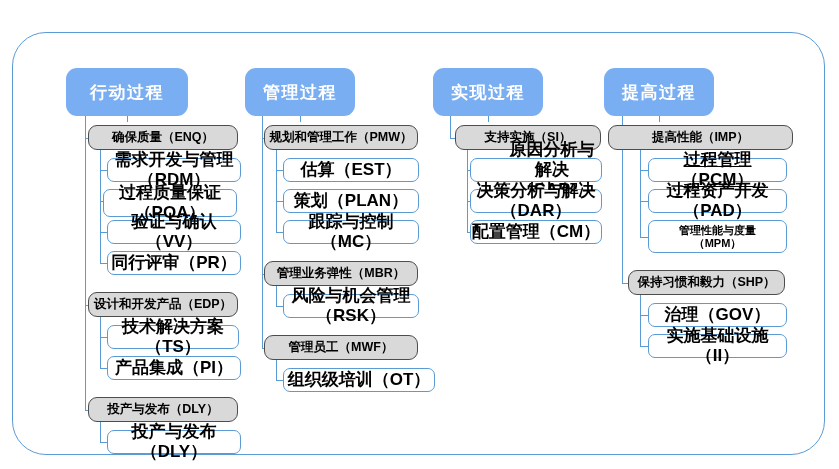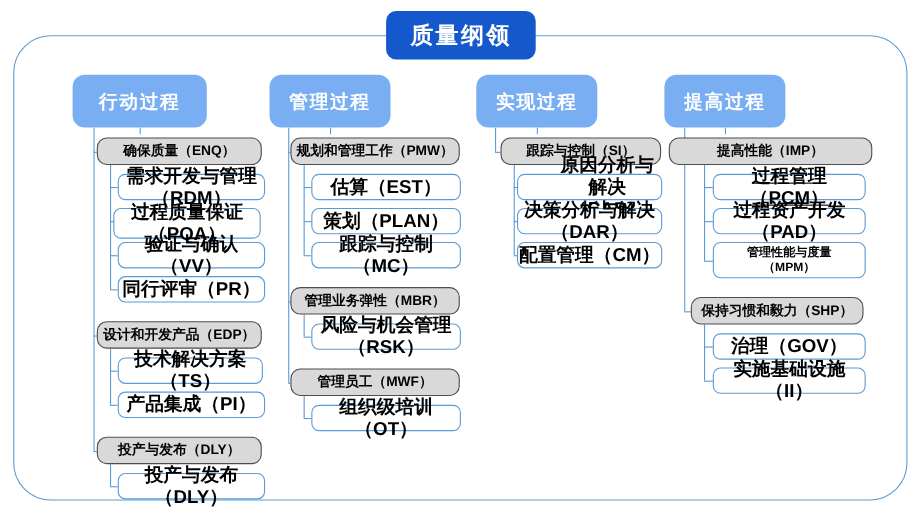--- a/index.html
+++ b/index.html
@@ -80,21 +80,20 @@
   }
   .node.leaf.two-line{font-size:11px;}
 </style>
 </head>
 <body>
 
 <div id="stage">
 
   <div class="frame"></div>
 
-  <div class="root-title">质量纲领</div>
 
   <div id="layers">
       <div class="col-head" style="left: 66px; top: 68px; width: 122px;">行动过程</div>
       <div class="node group" style="left: 88px; top: 125px; width: 150px; height: 25px;">确保质量（ENQ）</div>
       <div class="ln h" style="left: 85px; top: 137.5px; width: 3px;"></div>
       <div class="node leaf" style="left: 107px; top: 158px; width: 134px; height: 24px;">需求开发与管理（RDM）</div>
       <div class="ln h" style="left: 100px; top: 170px; width: 7px;"></div>
       <div class="node leaf" style="left: 103px; top: 189px; width: 134px; height: 28px;">过程质量保证（PQA）</div>
       <div class="ln h" style="left: 100px; top: 201px; width: 7px;"></div>
       <div class="node leaf" style="left: 107px; top: 220px; width: 134px; height: 24px;">验证与确认（VV）</div>
@@ -126,27 +125,27 @@
       <div class="node leaf" style="left: 283px; top: 220px; width: 136px; height: 24px;">跟踪与控制（MC）</div>
       <div class="ln h" style="left: 276px; top: 232px; width: 7px;"></div>
       <div class="ln v" style="left: 276px; top: 150px; height: 82px;"></div>
       <div class="node group" style="left: 264px; top: 261px; width: 154px; height: 25px;">管理业务弹性（MBR）</div>
       <div class="ln h" style="left: 262px; top: 273.5px; width: 2px;"></div>
       <div class="node leaf" style="left: 283px; top: 294px; width: 136px; height: 24px;">风险与机会管理（RSK）</div>
       <div class="ln h" style="left: 276px; top: 306px; width: 7px;"></div>
       <div class="ln v" style="left: 276px; top: 286px; height: 20px;"></div>
       <div class="node group" style="left: 264px; top: 335px; width: 154px; height: 25px;">管理员工（MWF）</div>
       <div class="ln h" style="left: 262px; top: 347.5px; width: 2px;"></div>
-      <div class="node leaf" style="left: 283px; top: 368px; width: 136px; height: 24px; text-align: center;">组织级培训（OT）</div>
+      <div class="node leaf" style="left: 283px; top: 368px; width: 152px; height: 24px; text-align: center;">组织级培训（OT）</div>
       <div class="ln h" style="left: 276px; top: 380px; width: 7px;"></div>
       <div class="ln v" style="left: 276px; top: 360px; height: 20px;"></div>
       <div class="ln v" style="left: 262px; top: 116px; height: 231.5px;"></div>
       <div class="ln v" style="left: 300px; top: 116px; height: 6px;"></div>
       <div class="col-head" style="left: 433px; top: 68px; width: 110px;">实现过程</div>
-      <div class="node group" style="left: 455px; top: 125px; width: 146px; height: 25px;">跟踪与控制（SI）</div>
+      <div class="node group" style="left: 455px; top: 125px; width: 146px; height: 25px;">支持实施（SI）</div>
       <div class="ln h" style="left: 450px; top: 137.5px; width: 5px;"></div>
       <div class="node leaf" style="left: 470px; top: 158px; width: 132px; height: 24px; padding-left: 32px;">原因分析与解决（CAR）</div>
       <div class="ln h" style="left: 467px; top: 170px; width: 3px;"></div>
       <div class="node leaf" style="left: 470px; top: 189px; width: 132px; height: 24px;">决策分析与解决（DAR）</div>
       <div class="ln h" style="left: 467px; top: 201px; width: 3px;"></div>
       <div class="node leaf" style="left: 470px; top: 220px; width: 132px; height: 24px;">配置管理（CM）</div>
       <div class="ln h" style="left: 467px; top: 232px; width: 3px;"></div>
       <div class="ln v" style="left: 467px; top: 150px; height: 82px;"></div>
       <div class="ln v" style="left: 450px; top: 116px; height: 21.5px;"></div>
       <div class="ln v" style="left: 488px; top: 116px; height: 6px;"></div>

